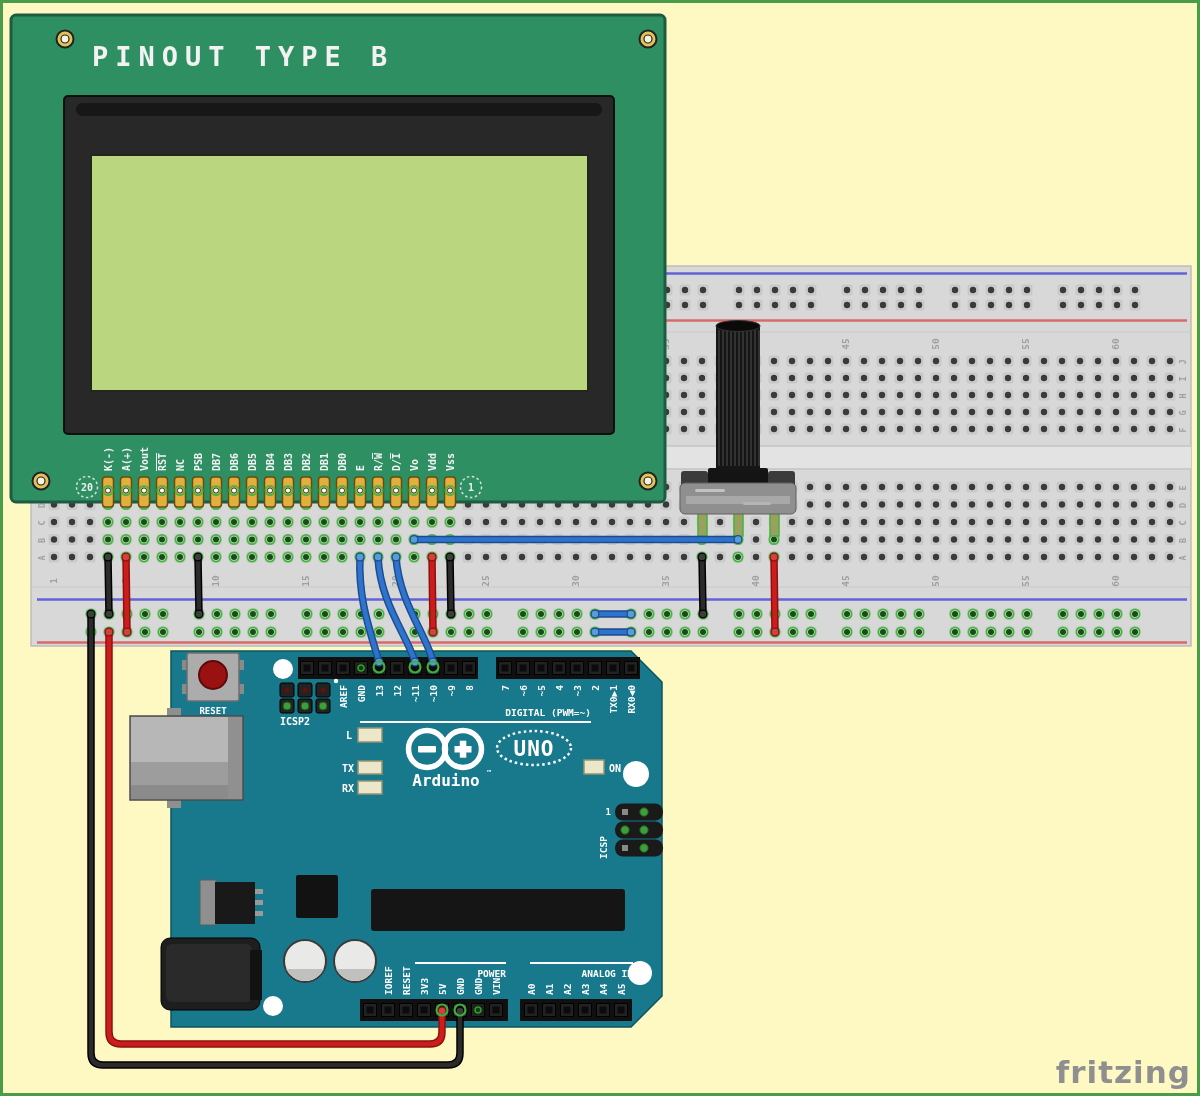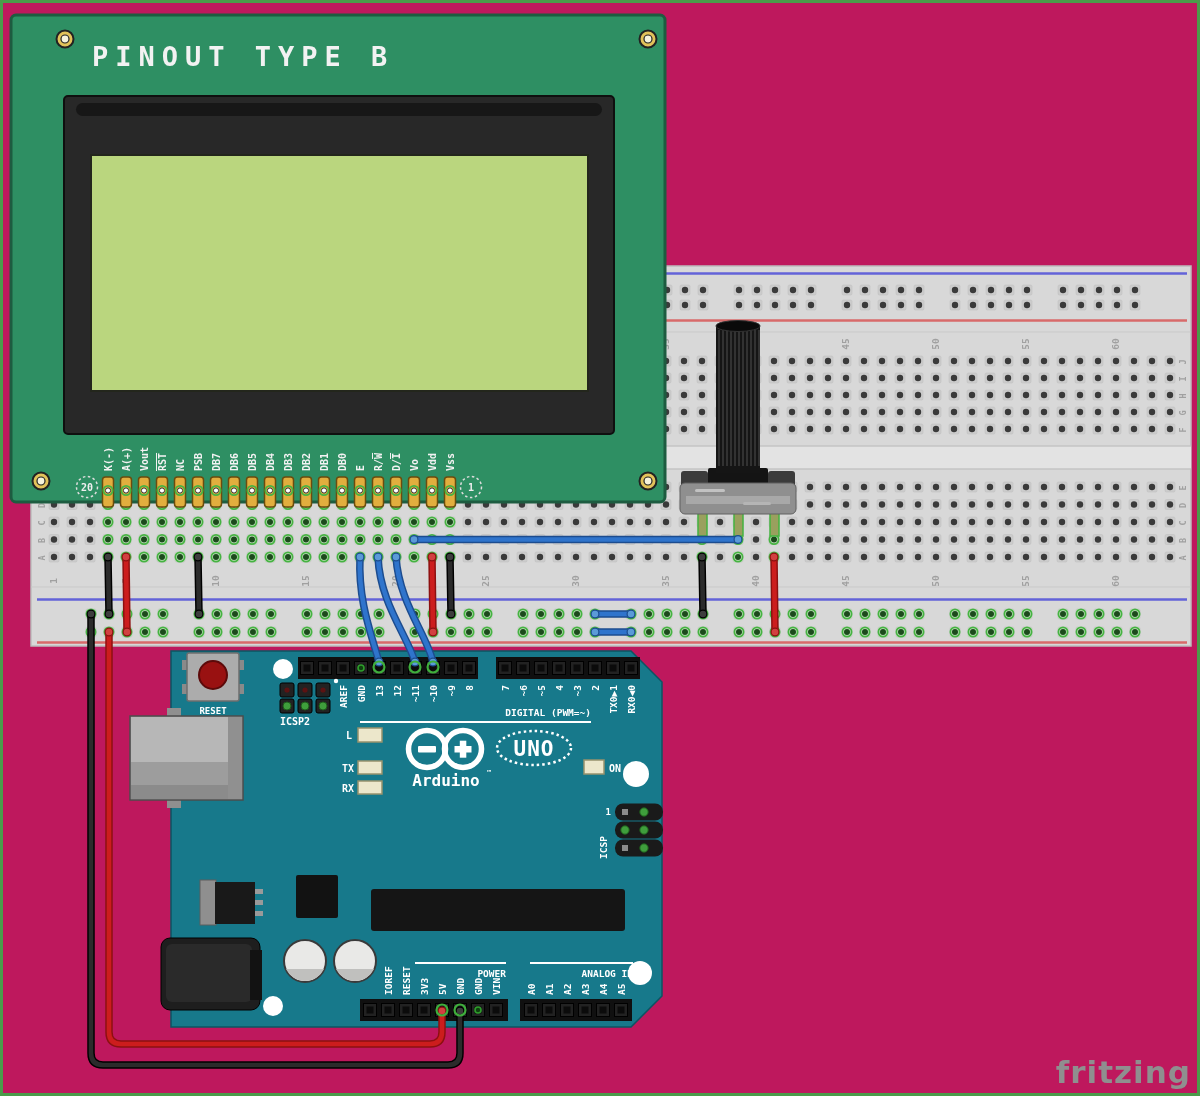--- a/index.html
+++ b/index.html
@@ -1,16 +1,16 @@
 <!DOCTYPE html>
 <html><head>
 <meta charset="utf-8">
 <style>
   html,body{margin:0;padding:0;background:#fff;}
-  #canvas{position:relative;width:1200px;height:1096px;background:#be185d;box-sizing:border-box;border:3px solid #4a9b4a;overflow:hidden;}
+  #canvas{position:relative;width:1200px;height:1096px;background:#fef9c3;box-sizing:border-box;border:3px solid #4a9b4a;overflow:hidden;}
   svg{display:block;}
   text{font-family:"DejaVu Sans Mono","Liberation Mono",monospace;}
   .lcd-title{font-size:27px;font-weight:bold;fill:#f2f2f2;letter-spacing:7px;}
   .badge{font-size:10px;font-weight:bold;fill:#eeeeee;}
   .silk{fill:#ffffff;font-weight:bold;}
   .wm{font-family:"DejaVu Sans","Liberation Sans",sans-serif;font-size:31px;font-weight:bold;fill:#8f8f8f;letter-spacing:1px;}
   .ol{text-decoration:overline;}
 </style>
 </head>
 <body>

